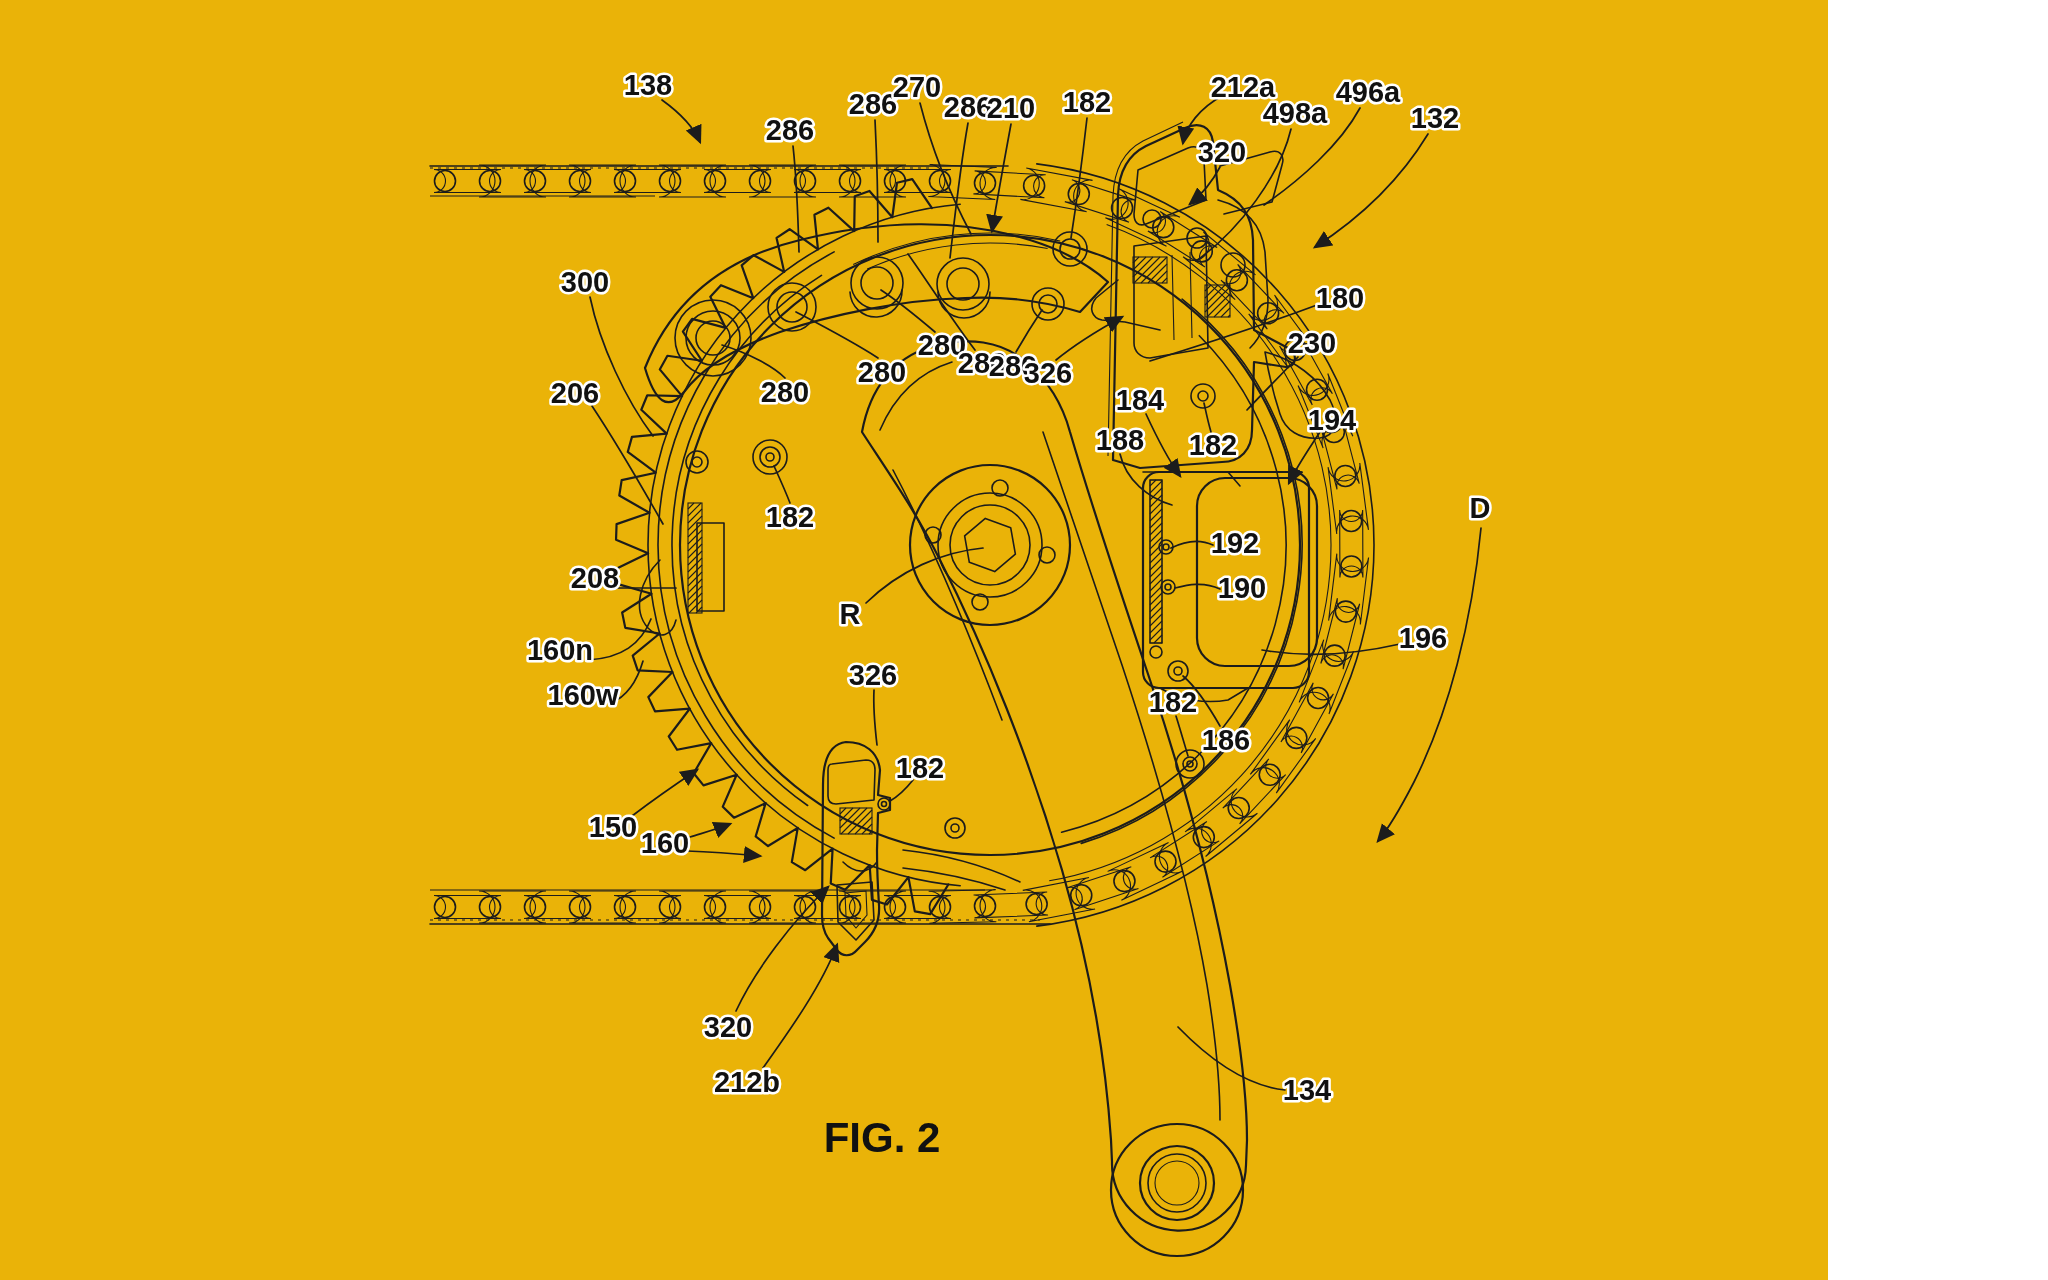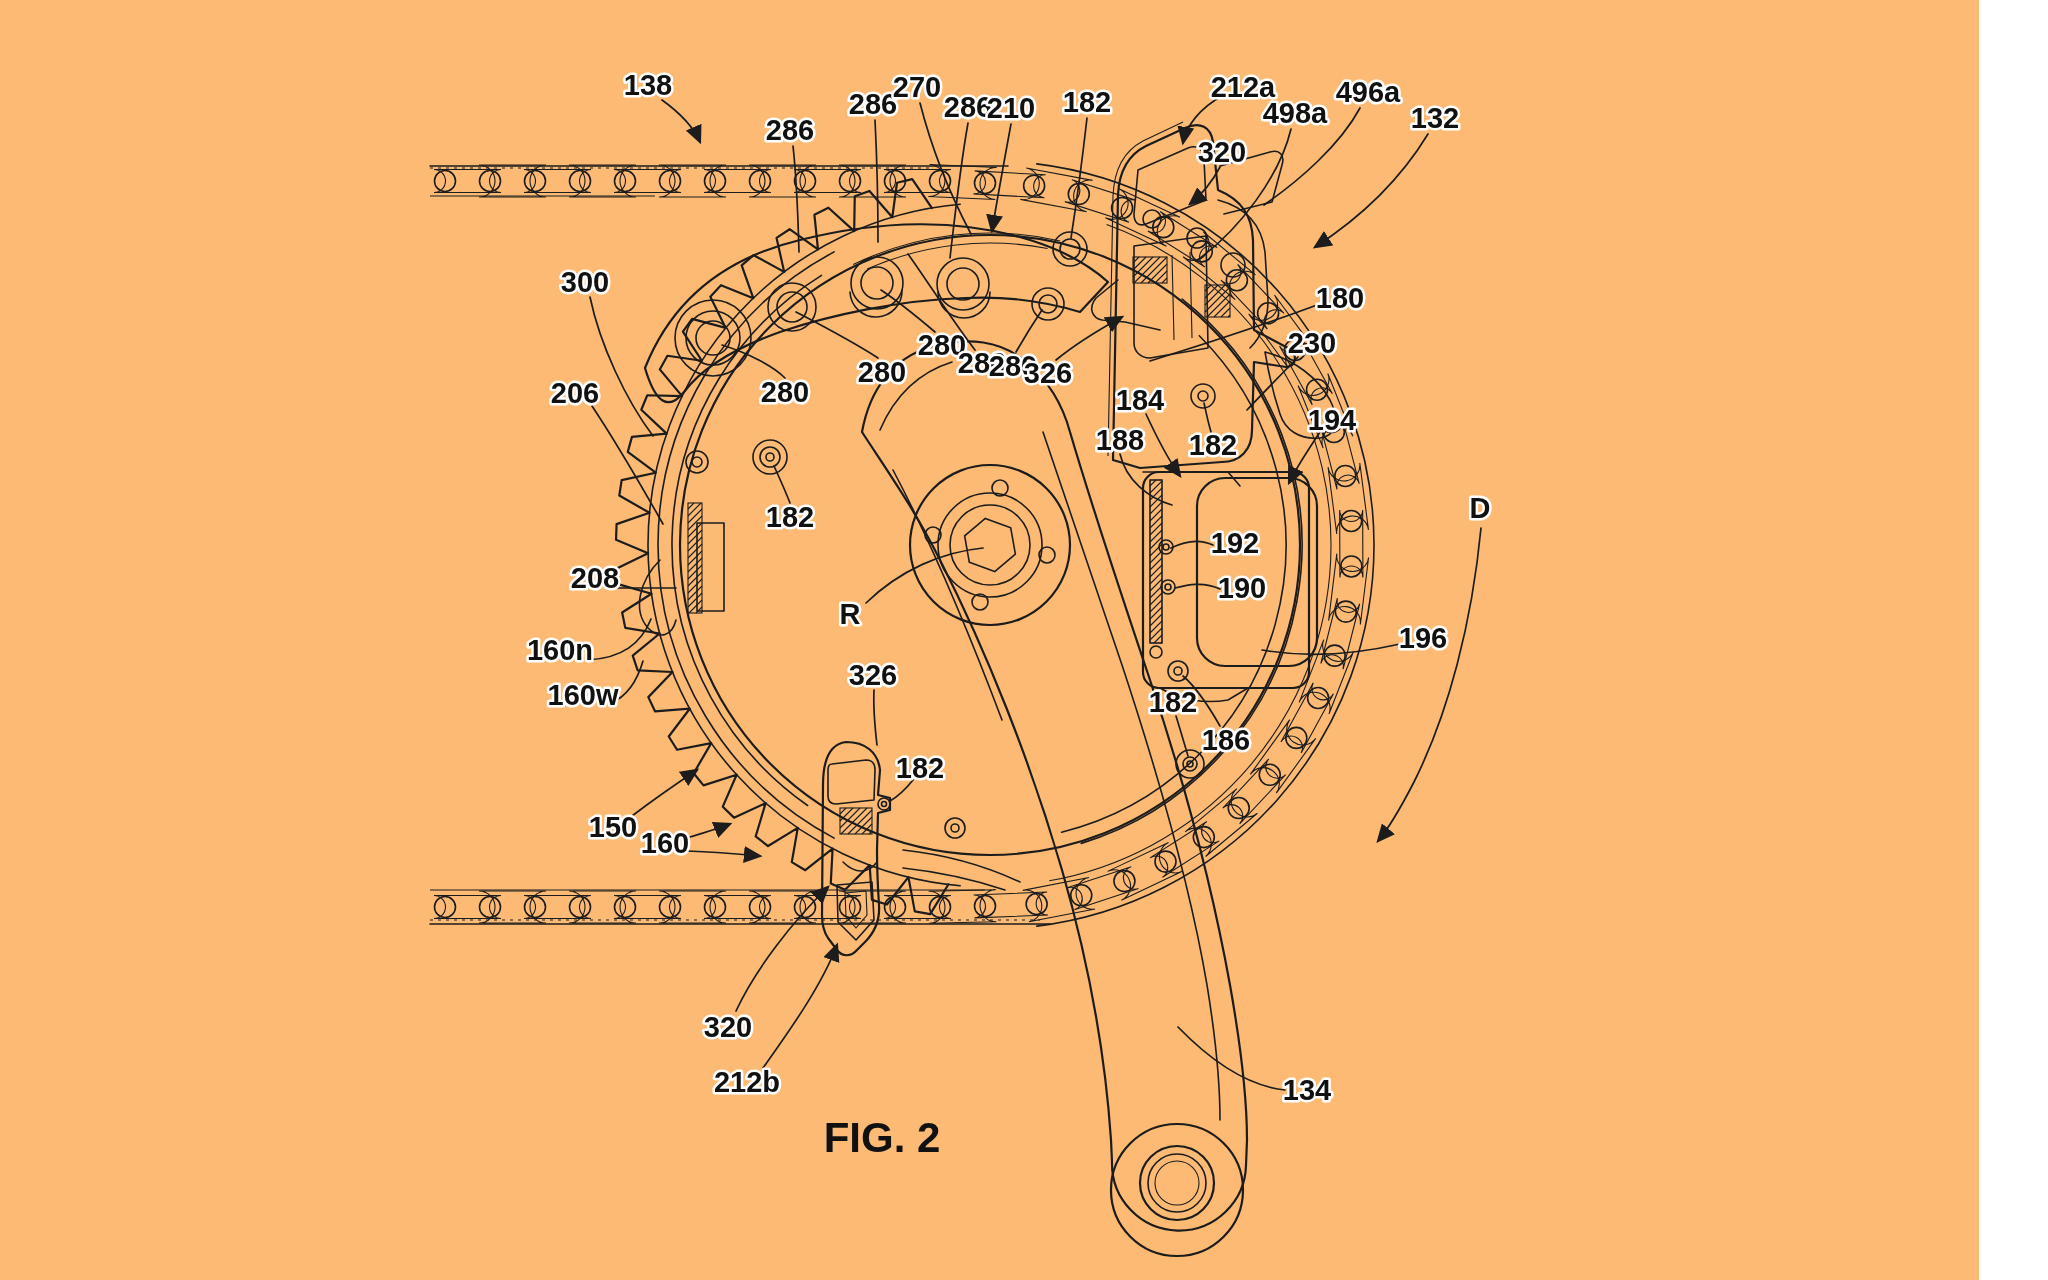--- a/index.html
+++ b/index.html
@@ -1,16 +1,16 @@
 <!DOCTYPE html>
 <html><head>
 <meta charset="utf-8">
 <style>
   html,body{margin:0;padding:0;background:#ffffff;}
-  .stage{position:relative;width:1979px;height:1280px;background:#fdba74;overflow:hidden;
+  .stage{position:relative;width:1828px;height:1280px;background:#eab308;overflow:hidden;
          font-family:"Liberation Sans", sans-serif;}
   svg{position:absolute;left:0;top:0;}
   .outline{fill:none;stroke:#1c1c1c;stroke-width:2.2;stroke-linecap:round;stroke-linejoin:round;}
   .detail{fill:none;stroke:#1c1c1c;stroke-width:1.6;stroke-linecap:round;stroke-linejoin:round;}
   .thin{fill:none;stroke:#1c1c1c;stroke-width:1.1;}
   .leader{fill:none;stroke:#1c1c1c;stroke-width:1.7;stroke-linecap:round;}
   .ref{font-family:"Liberation Sans",sans-serif;font-weight:bold;font-size:29px;fill:#111;
        paint-order:stroke;stroke:#ffffff;stroke-width:5px;stroke-linejoin:round;}
   .caption{font-family:"Liberation Sans",sans-serif;font-weight:bold;font-size:42px;fill:#111;}
 </style>

